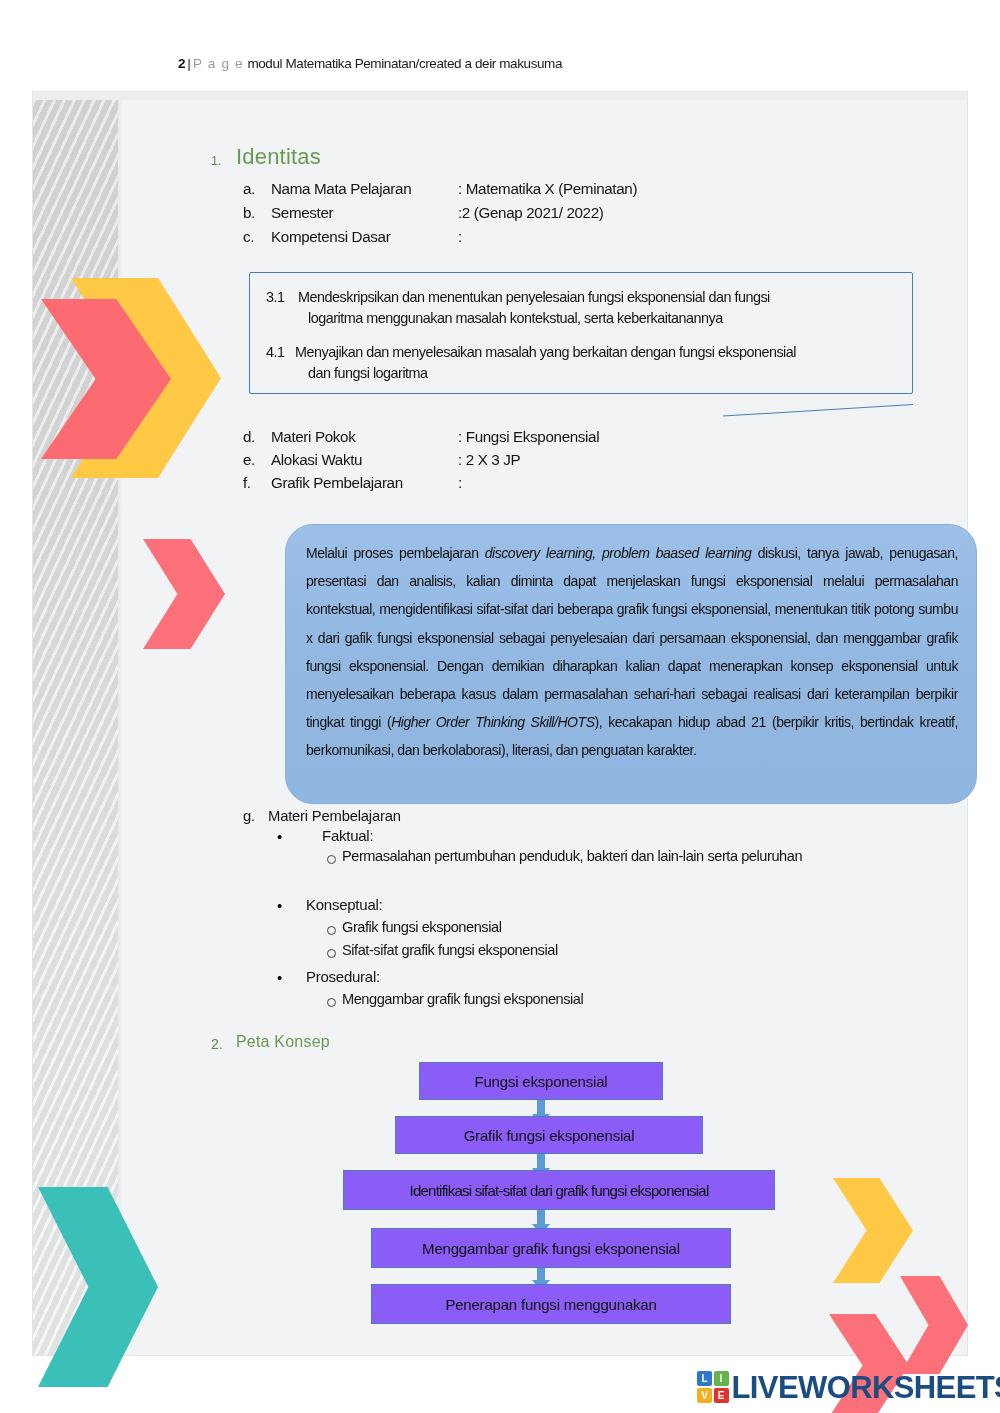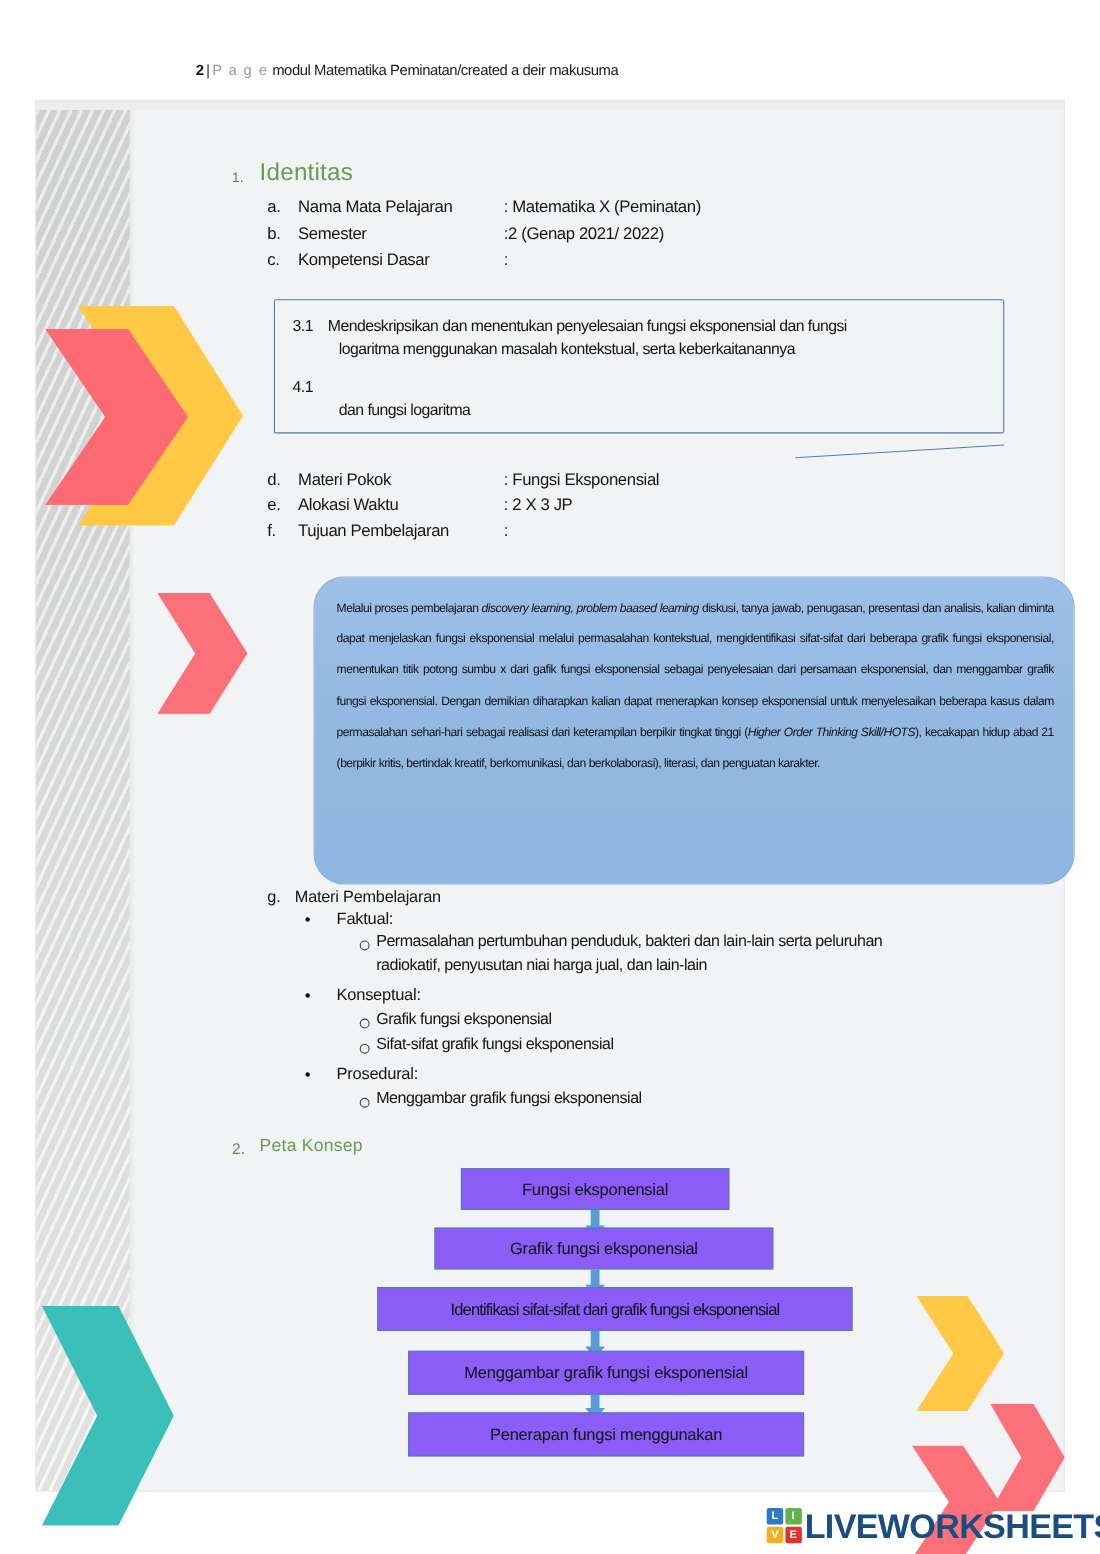--- a/index.html
+++ b/index.html
@@ -136,21 +136,21 @@
     left: 162px; top: 424px;
     width: 690px; height: 278px;
     background: linear-gradient(180deg,#9cc0e8 0%, #93b8e2 45%, #8fb6e0 100%);
     border-radius: 28px;
     border: 1px solid #8ab0da;
   }
   .tujuan-text {
     position:absolute;
     left: 20px; top: 14px;
     width: 652px;
-    font-size: 11px;
+    font-size: 14px;
     line-height: 28.2px;
     color:#101010;
     letter-spacing:-0.45px;
     text-align: justify;
   }
   .tujuan-text i { font-style: italic; }
 
   
   .mp-head {
     position:absolute;
@@ -280,53 +280,53 @@
       <span class="ident-letter" style="left:0px;">c.</span>
       <span class="ident-label" style="left:28px;">Kompetensi Dasar</span>
       <span class="ident-value" style="left:215px;">:</span>
     </div>
 
     <div class="kd-box">
       <div class="kd-line" style="left:16px; top:14px;">3.1</div>
       <div class="kd-line" style="left:58px; top:35px;">logaritma menggunakan masalah kontekstual, serta keberkaitanannya</div>
       <div class="kd-line" style="left:48px; top:14px;">Mendeskripsikan  dan  menentukan penyelesaian fungsi eksponensial dan fungsi</div>
       <div class="kd-line" style="left:16px; top:69px;">4.1</div>
+      <div class="kd-line" style="left:45px; top:69px;">Menyajikan dan menyelesaikan masalah yang berkaitan dengan fungsi eksponensial</div>
       <div class="kd-line" style="left:58px; top:90px;">dan fungsi logaritma</div>
     </div>
 
     <div class="ident-row" style="left:120px; top:328px;">
       <span class="ident-letter" style="left:0px;">d.</span>
       <span class="ident-label" style="left:28px;">Materi Pokok</span>
       <span class="ident-value" style="left:215px;">: Fungsi Eksponensial</span>
     </div>
 
     <div class="ident-row" style="left:120px; top:351px;">
       <span class="ident-letter" style="left:0px;">e.</span>
       <span class="ident-label" style="left:28px;">Alokasi Waktu</span>
       <span class="ident-value" style="left:215px;">: 2 X 3 JP</span>
     </div>
 
     <div class="ident-row" style="left:120px; top:374px;">
       <span class="ident-letter" style="left:0px;">f.</span>
-      <span class="ident-label" style="left:28px;">Tujuan Pembelajaran</span>
+      <span class="ident-label" style="left:28px;">Grafik Pembelajaran</span>
       <span class="ident-value" style="left:215px;">:</span>
     </div>
 
     <div class="tujuan-box">
       <div class="tujuan-text"><span>Melalui proses pembelajaran </span><i>discovery learning, problem baased learning</i><span> diskusi, tanya jawab, penugasan, presentasi dan analisis, kalian diminta dapat menjelaskan fungsi eksponensial melalui permasalahan kontekstual, mengidentifikasi sifat-sifat dari beberapa grafik fungsi eksponensial, menentukan titik potong sumbu x dari gafik fungsi eksponensial sebagai penyelesaian dari persamaan eksponensial, dan menggambar grafik fungsi eksponensial. Dengan demikian diharapkan kalian dapat menerapkan konsep eksponensial untuk menyelesaikan beberapa kasus dalam permasalahan sehari-hari sebagai realisasi dari keterampilan berpikir tingkat tinggi (</span><i>Higher Order Thinking Skill/HOTS</i><span>), kecakapan hidup abad 21 (berpikir kritis, bertindak kreatif, berkomunikasi, dan berkolaborasi), literasi, dan penguatan karakter.</span></div>
     </div>
 
     <div class="mp-head" style="left:120px; top:708px;">g.</div>
     <div class="mp-head" style="left:145px; top:708px;">Materi  Pembelajaran</div>
 
     <div class="bullet-dot" style="left:154px; top:729px;">•</div>
-    <div class="bullet-row" style="left:183px; top:727px;">Faktual:</div>
+    <div class="bullet-row" style="left:199px; top:727px;">Faktual:</div>
     <div class="circ" style="left:204px; top:755px;"></div>
     <div class="sub-row" style="left:219px; top:748px; width:620px;">Permasalahan pertumbuhan penduduk, bakteri dan lain-lain serta peluruhan</div>
-    <div class="sub-row" style="left:219px; top:770px; width:620px;">radiokatif, penyusutan niai harga jual, dan lain-lain</div>
 
     <div class="bullet-dot" style="left:154px; top:798px;">•</div>
     <div class="bullet-row" style="left:183px; top:796px;">Konseptual:</div>
     <div class="circ" style="left:204px; top:826px;"></div>
     <div class="sub-row" style="left:219px; top:819px;">Grafik fungsi eksponensial</div>
     <div class="circ" style="left:204px; top:849px;"></div>
     <div class="sub-row" style="left:219px; top:842px;">Sifat-sifat grafik fungsi eksponensial</div>
 
     <div class="bullet-dot" style="left:154px; top:870px;">•</div>
     <div class="bullet-row" style="left:183px; top:868px;">Prosedural:</div>

